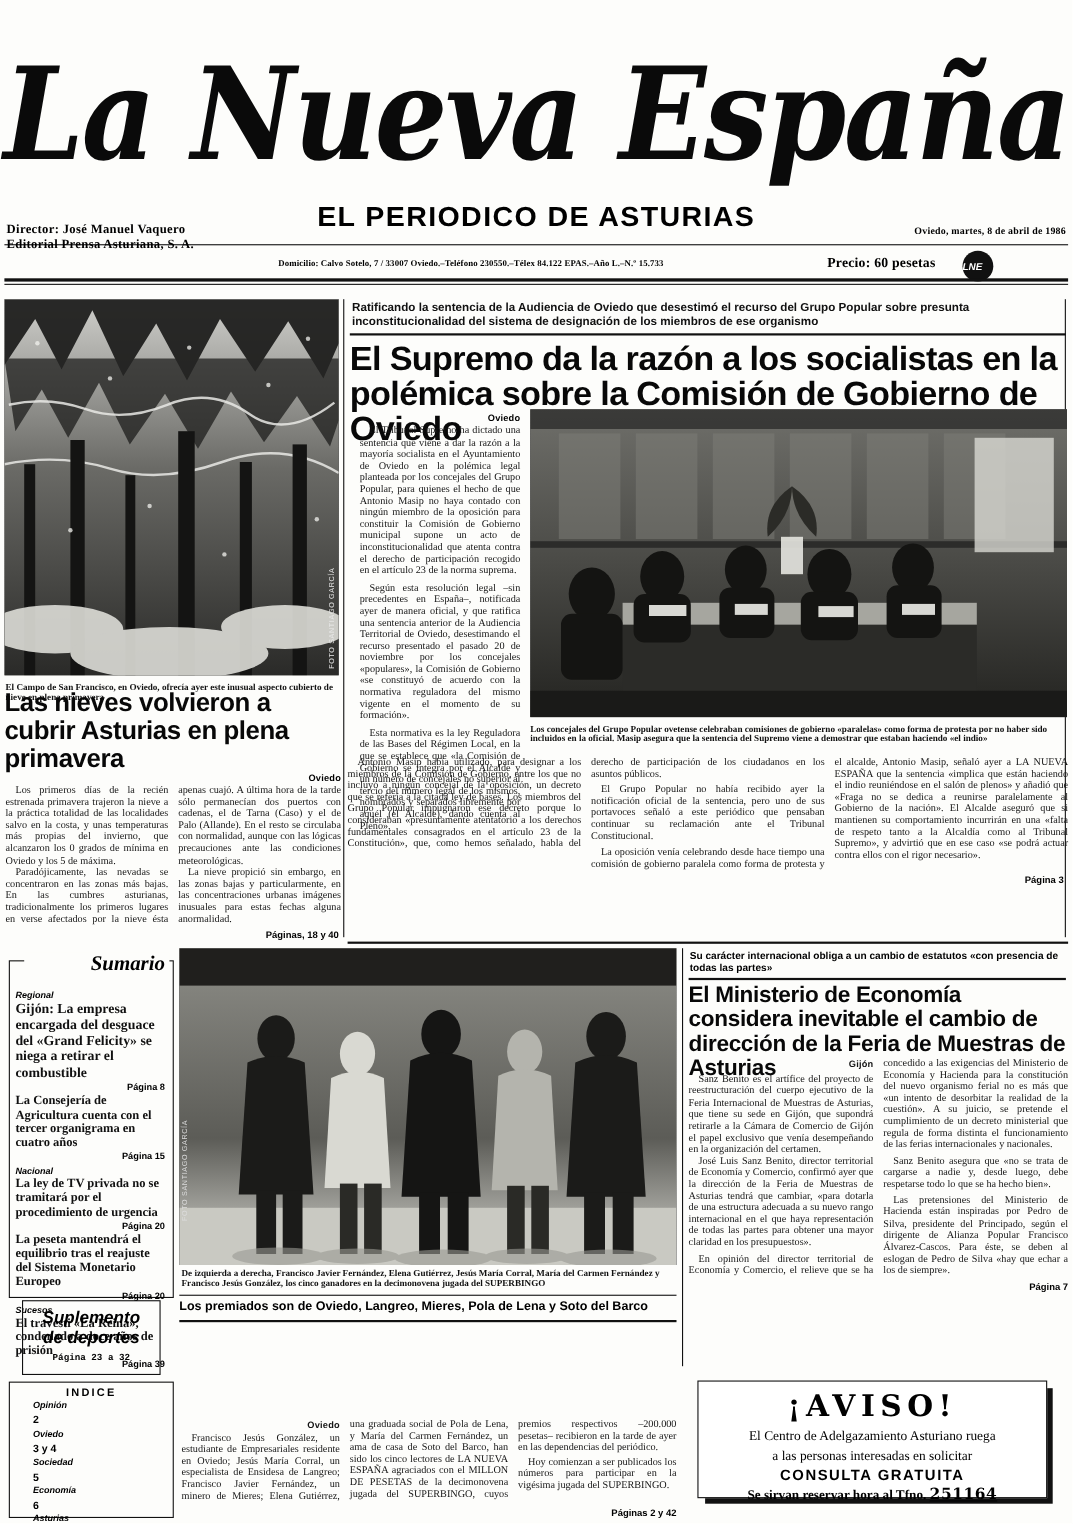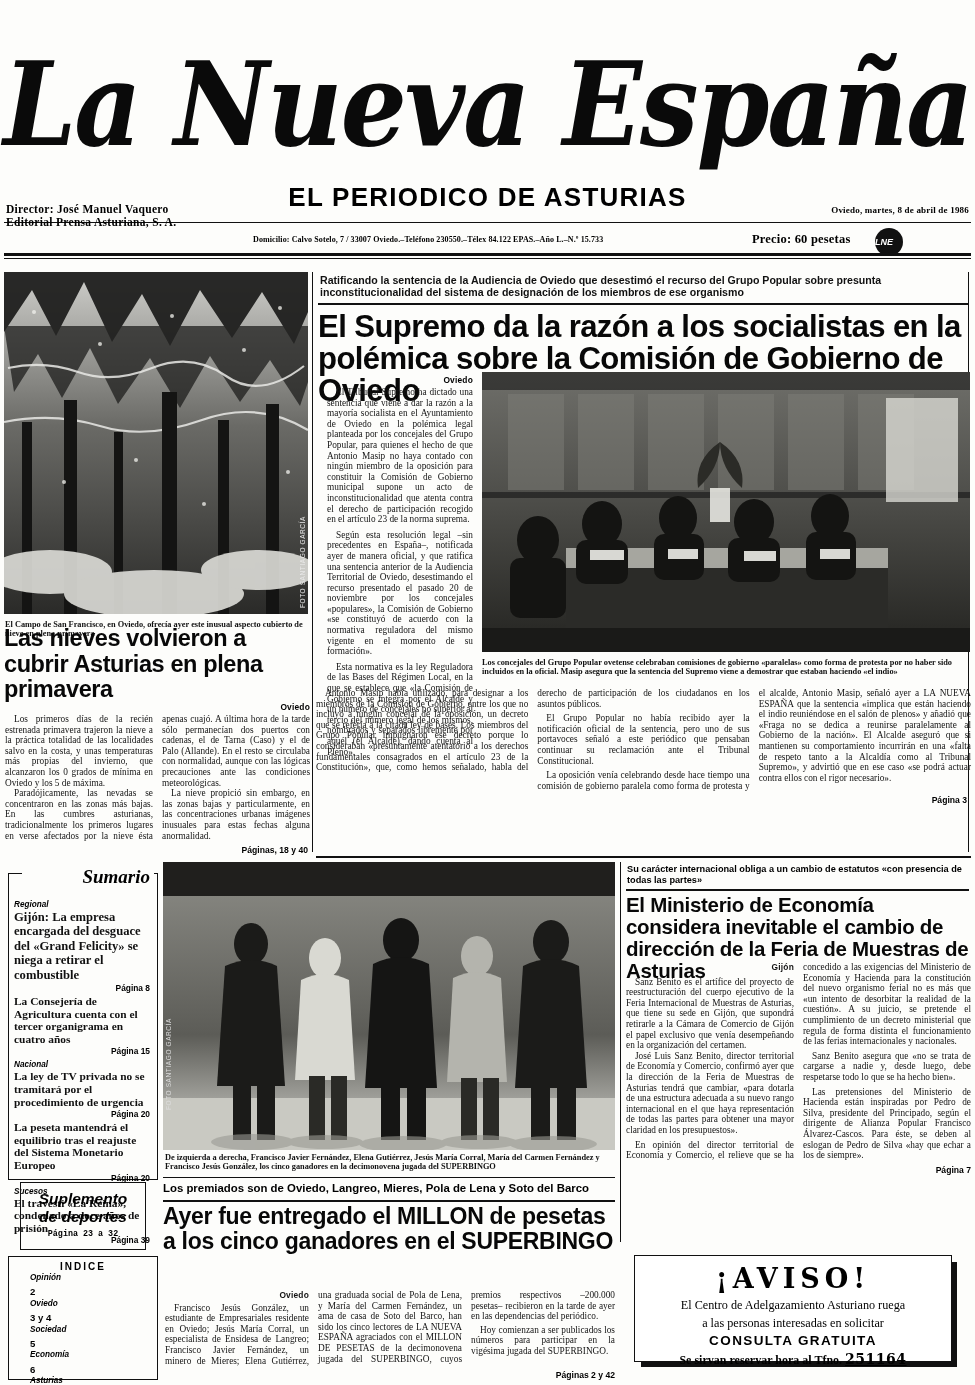--- a/index.html
+++ b/index.html
@@ -446,21 +446,20 @@
         <ellipse cx="390" cy="282" rx="44" ry="8"></ellipse>
       </g>
     </svg>
     <span class="credit" style="left:2px;bottom:40px;color:#dcdcdc;">FOTO SANTIAGO GARCÍA</span>
   </div>
 
   <div class="bingo-cap caption">De izquierda a derecha, Francisco Javier Fernández, Elena Gutiérrez, Jesús María Corral, María del Carmen Fernández y Francisco Jesús González, los cinco ganadores en la decimonovena jugada del SUPERBINGO</div>
   <div class="hr-thin" style="position:absolute;left:163px;top:1177px;width:452px;"></div>
   <div class="bingo-sub">Los premiados son de Oviedo, Langreo, Mieres, Pola de Lena y Soto del Barco</div>
   <div class="hr-med" style="position:absolute;left:163px;top:1200px;width:452px;"></div>
-  <div class="headline bingo-hl">Ayer fue entregado el MILLON de pesetas a los cinco ganadores en el SUPERBINGO</div>
 
   <div class="bingo-cols">
     <div class="body-text c3">
       <div class="dateline">Oviedo</div>
       <p>Francisco Jesús González, un estudiante de Empresariales residente en Oviedo; Jesús María Corral, un especialista de Ensidesa de Langreo; Francisco Javier Fernández, un minero de Mieres; Elena Gutiérrez, una graduada social de Pola de Lena, y María del Carmen Fernández, un ama de casa de Soto del Barco, han sido los cinco lectores de LA NUEVA ESPAÑA agraciados con el MILLON DE PESETAS de la decimonovena jugada del SUPERBINGO, cuyos premios respectivos –200.000 pesetas– recibieron en la tarde de ayer en las dependencias del periódico.</p>
       <p style="margin-top:3px;">Hoy comienzan a ser publicados los números para participar en la vigésima jugada del SUPERBINGO.</p>
     </div>
     <div class="pagref">Páginas 2 y 42</div>
   </div>
 

